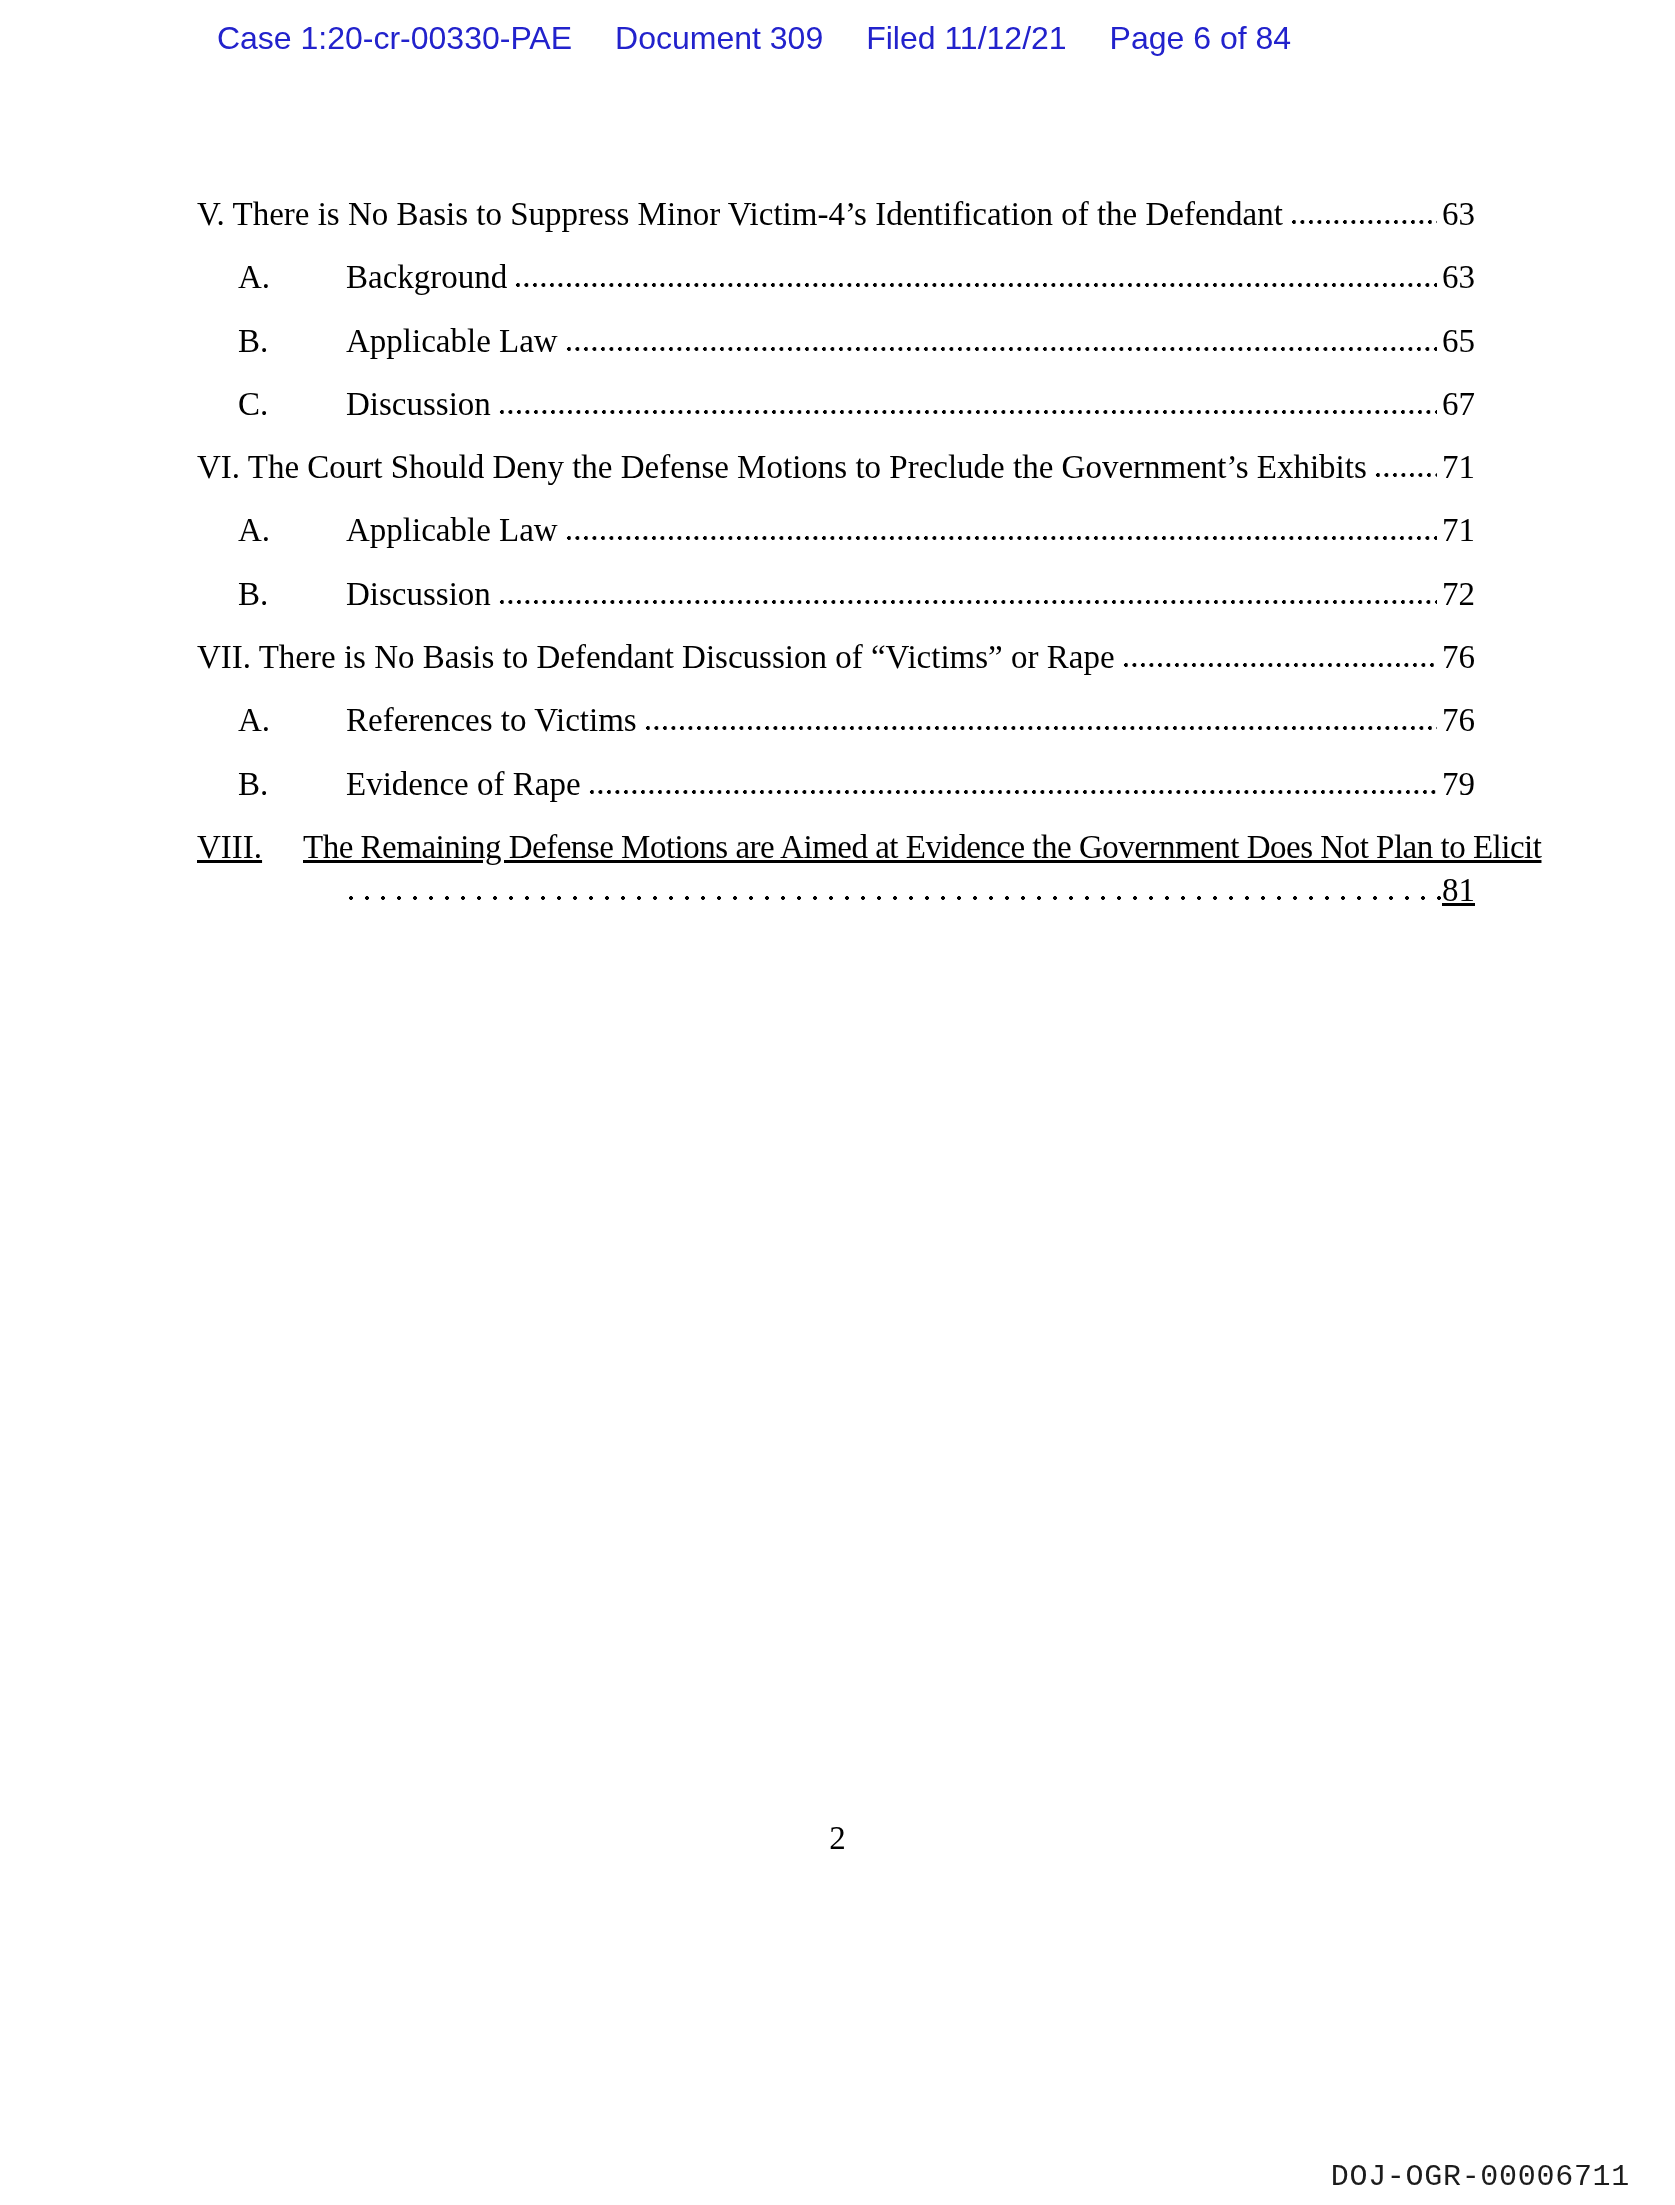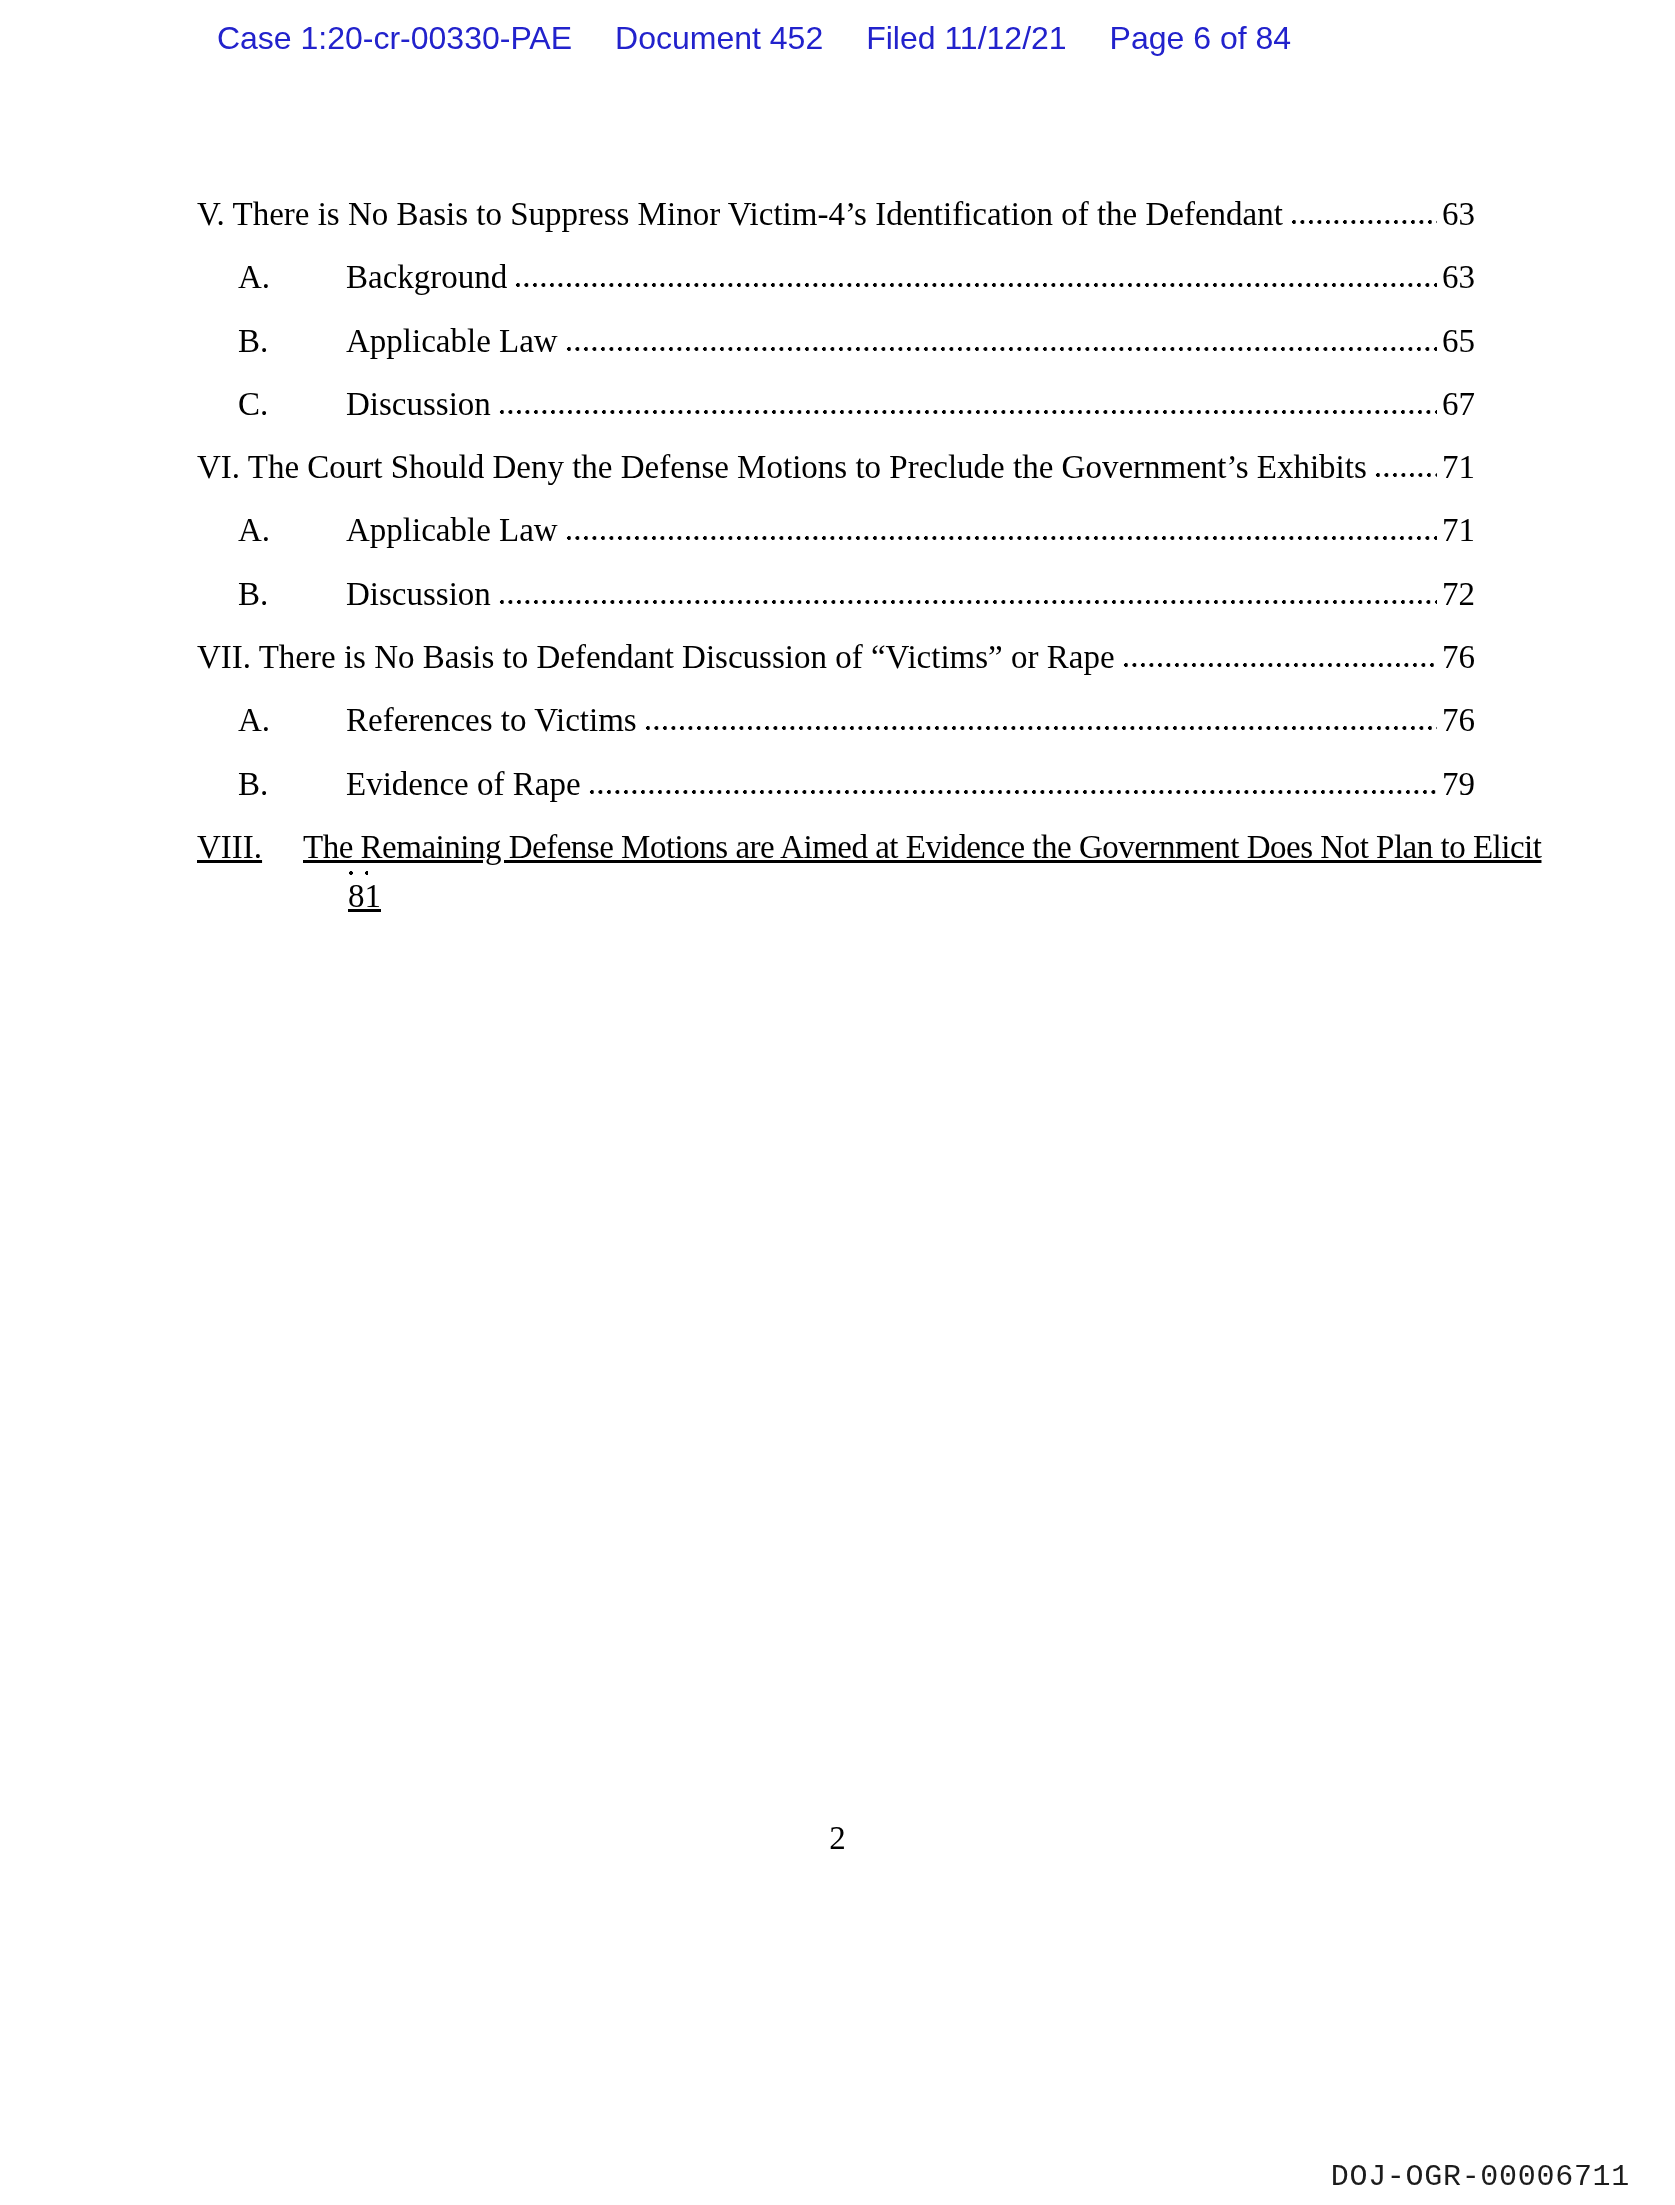--- a/index.html
+++ b/index.html
@@ -72,21 +72,20 @@
     white-space: nowrap;
   }
   .wrap-line1 .roman { flex: 0 0 106px; }
   .wrap-line1 .label { letter-spacing: -0.015em; }
   .wrap-line2 {
     display: flex;
     align-items: baseline;
     line-height: 41px;
     margin-top: 2px;
     padding-left: 151px;
-    flex-direction: column;
   }
   .wrap-line2 .leader.sparse {
     margin: 0 1.3px 0 0;
     background-size: 16px 6px;
     background-image: radial-gradient(circle at 3px 3px, #000 1.6px, transparent 2.2px);
   }
 
   
   .row.conclusion { font-weight: bold; }
   .row.conclusion .leader {
@@ -116,21 +115,21 @@
     line-height: 1.1;
     color: #1c1c1c;
     letter-spacing: 0.7px;
   }
 </style>
 </head>
 <body>
 
 <div class="doc-header">
   <span>Case 1:20-cr-00330-PAE</span>
-  <span>Document 452</span>
+  <span>Document 309</span>
   <span>Filed 11/12/21</span>
   <span>Page 6 of 84</span>
 </div>
 
 <div class="toc">
     <div class="row l1">
     <span class="label">V. There is No Basis to Suppress Minor Victim-4’s Identification of the Defendant</span>
     <span class="leader"></span>
     <span class="pagenum">63</span>
   </div>

